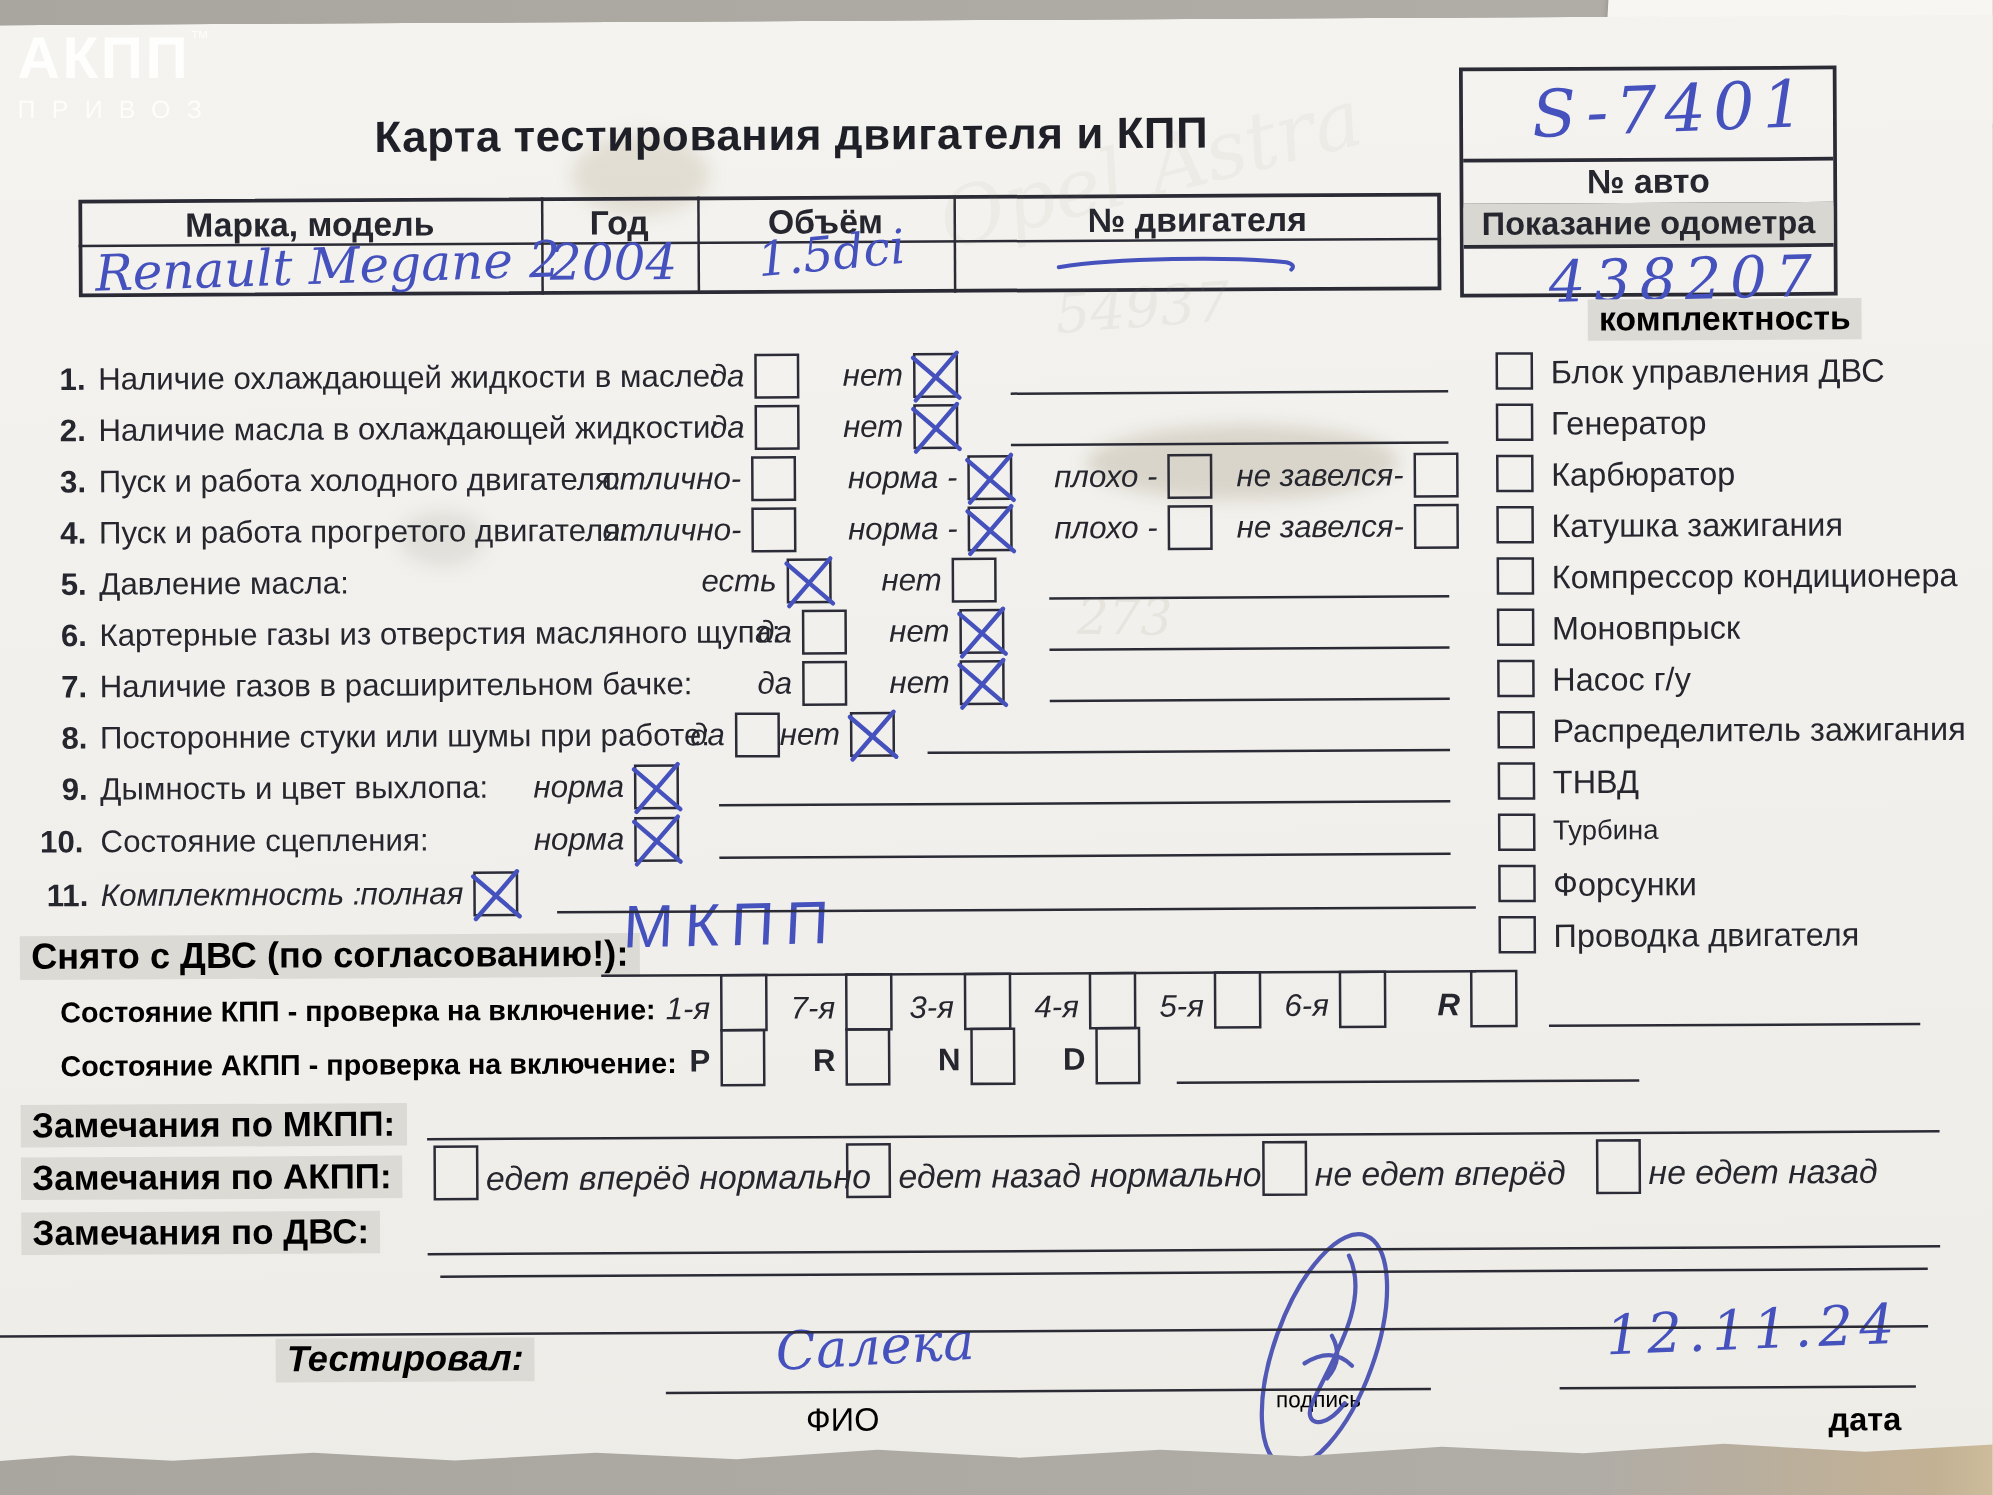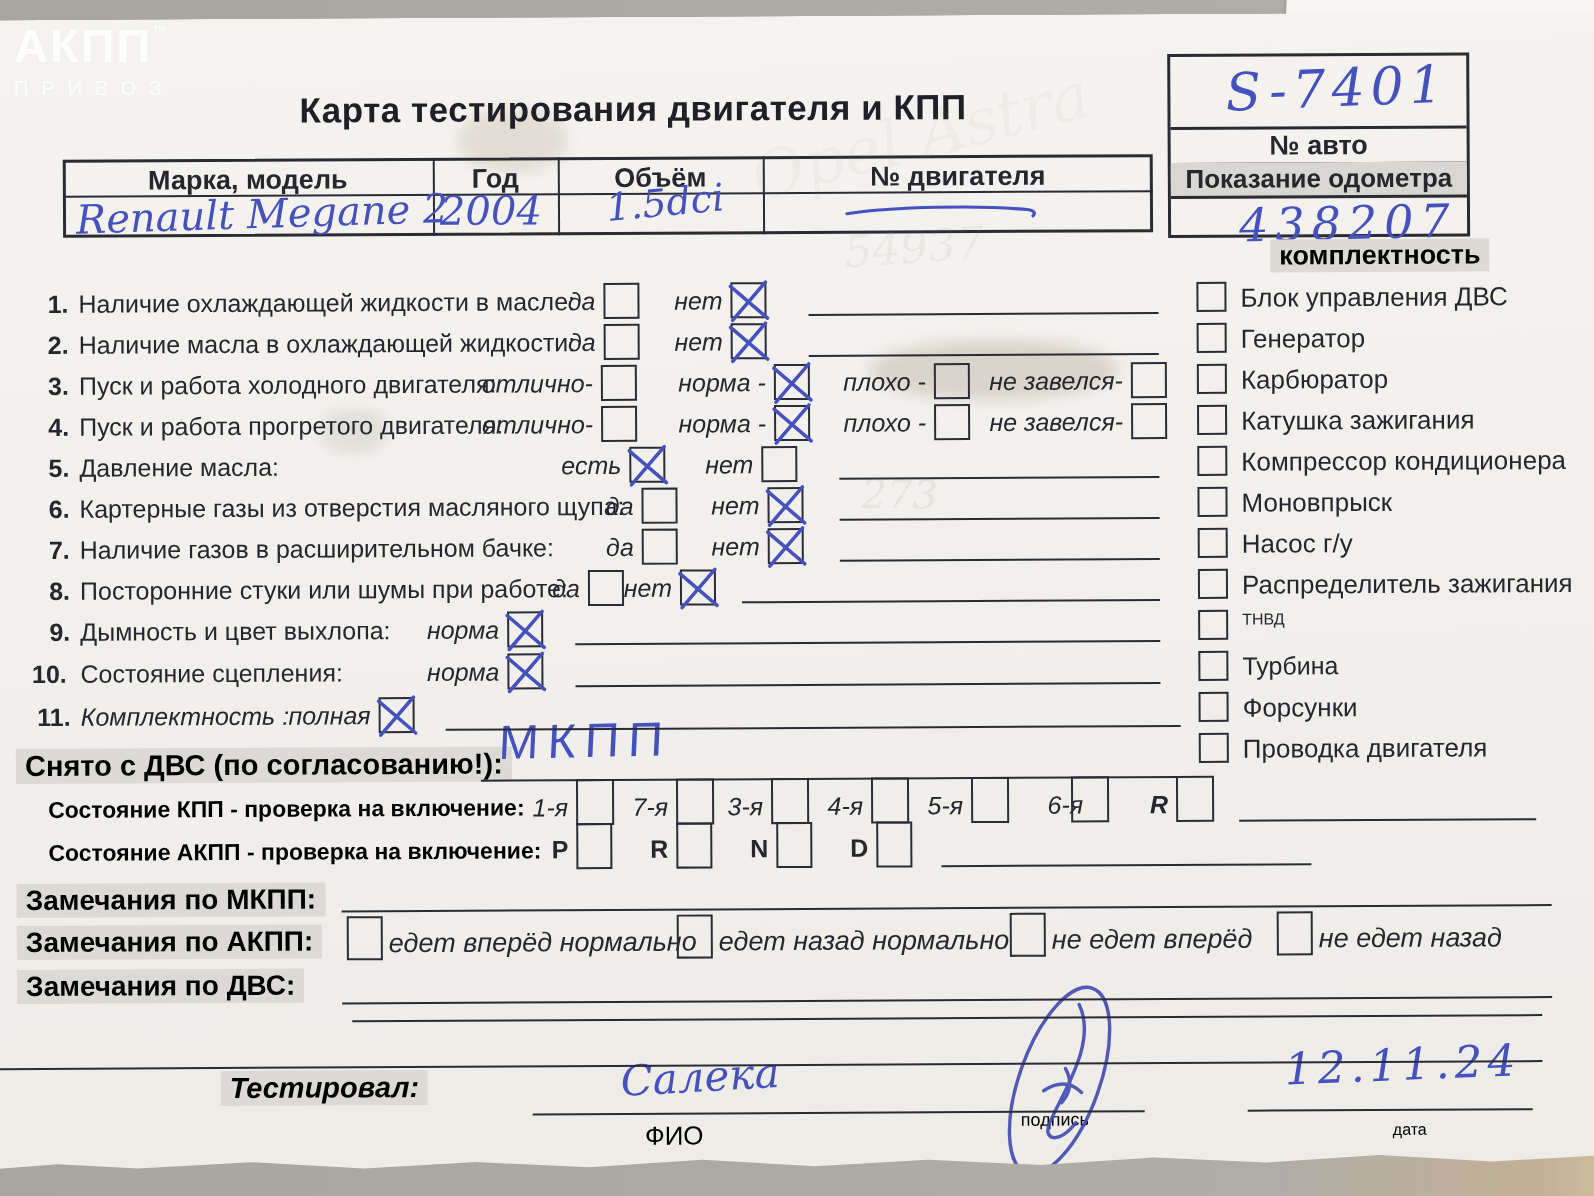--- a/index.html
+++ b/index.html
@@ -49,21 +49,21 @@
 
   #notes-mkpp{position:absolute;left:25px;top:864px;font-size:28px;font-weight:bold;}
   #notes-akpp{position:absolute;left:25px;top:906px;font-size:28px;font-weight:bold;}
   #notes-dvs{position:absolute;left:25px;top:950px;font-size:28px;font-weight:bold;}
 
   #tested-label{position:absolute;left:228px;top:1052px;font-size:29px;font-weight:bold;font-style:italic;}
   #fio-name{left:628px;top:1036px;font-size:42px;transform:rotate(-3deg);}
   #fio-label{position:absolute;left:652px;top:1104px;font-size:26px;}
   #sign-label{position:absolute;left:1028px;top:1095px;font-size:18px;}
   #date-value{left:1292px;top:1026px;font-size:44px;letter-spacing:5px;transform:rotate(-2deg);}
-  #date-label{position:absolute;left:1400px;top:1108px;font-size:16px;}
+  #date-label{position:absolute;left:1470px;top:1108px;font-size:26px;font-weight:bold;}
   #signature{position:absolute;left:955px;top:958px;}
 </style>
 </head>
 <body>
 
 <div id="scene">
   <div id="sheet2"></div>
   <div id="paper">
 
     <div class="stain" style="left:880px;top:325px;width:250px;height:60px;background:rgba(118,98,66,.20);"></div>
@@ -263,39 +263,39 @@
       <div class="lbl" style="left: 1252px; top: 392px; font-size: 26px;">Катушка зажигания</div>
       <div class="box" style="left: 1208px; top: 432px; width: 30px; height: 30px;"></div>
       <div class="lbl" style="left: 1252px; top: 433px; font-size: 26px;">Компрессор кондиционера</div>
       <div class="box" style="left: 1208px; top: 473px; width: 30px; height: 30px;"></div>
       <div class="lbl" style="left: 1252px; top: 474px; font-size: 26px;">Моновпрыск</div>
       <div class="box" style="left: 1208px; top: 514px; width: 30px; height: 30px;"></div>
       <div class="lbl" style="left: 1252px; top: 515px; font-size: 26px;">Насос г/у</div>
       <div class="box" style="left: 1208px; top: 555px; width: 30px; height: 30px;"></div>
       <div class="lbl" style="left: 1252px; top: 556px; font-size: 26px;">Распределитель зажигания</div>
       <div class="box" style="left: 1208px; top: 596px; width: 30px; height: 30px;"></div>
-      <div class="lbl" style="left: 1252px; top: 597px; font-size: 16px;">ТНВД</div>
+      <div class="lbl" style="left: 1252px; top: 597px; font-size: 26px;">ТНВД</div>
       <div class="box" style="left: 1208px; top: 637px; width: 30px; height: 30px;"></div>
-      <div class="lbl" style="left: 1252px; top: 638px; font-size: 25px;">Турбина</div>
+      <div class="lbl" style="left: 1252px; top: 638px; font-size: 22px;">Турбина</div>
       <div class="box" style="left: 1208px; top: 678px; width: 30px; height: 30px;"></div>
       <div class="lbl" style="left: 1252px; top: 679px; font-size: 26px;">Форсунки</div>
       <div class="box" style="left: 1208px; top: 719px; width: 30px; height: 30px;"></div>
       <div class="lbl" style="left: 1252px; top: 720px; font-size: 26px;">Проводка двигателя</div>
       <div class="hline" style="left: 490px; top: 762px; width: 700px;"></div>
       <div class="lbl it" style="left: 577px; top: 776px; transform: translateX(-100%);">1-я</div>
       <div class="box" style="left: 585px; top: 762px; width: 38px; height: 46px;"></div>
       <div class="lbl it" style="left: 677px; top: 776px; transform: translateX(-100%);">7-я</div>
       <div class="box" style="left: 685px; top: 762px; width: 38px; height: 46px;"></div>
       <div class="lbl it" style="left: 772px; top: 776px; transform: translateX(-100%);">3-я</div>
       <div class="box" style="left: 780px; top: 762px; width: 38px; height: 46px;"></div>
       <div class="lbl it" style="left: 872px; top: 776px; transform: translateX(-100%);">4-я</div>
       <div class="box" style="left: 880px; top: 762px; width: 38px; height: 46px;"></div>
       <div class="lbl it" style="left: 972px; top: 776px; transform: translateX(-100%);">5-я</div>
       <div class="box" style="left: 980px; top: 762px; width: 38px; height: 46px;"></div>
-      <div class="lbl it" style="left: 1072px; top: 776px; transform: translateX(-100%); margin-left: 20px;">6-я</div>
+      <div class="lbl it" style="left: 1072px; top: 776px; transform: translateX(-100%);">6-я</div>
       <div class="box" style="left: 1080px; top: 762px; width: 38px; height: 46px;"></div>
       <div class="lbl it bold" style="left: 1177px; top: 776px; transform: translateX(-100%);">R</div>
       <div class="box" style="left: 1185px; top: 762px; width: 38px; height: 46px;"></div>
       <div class="hline" style="left: 1248px; top: 806px; width: 297px;"></div>
       <div class="lbl bold" style="left: 577px; top: 818px; transform: translateX(-100%);">P</div>
       <div class="box" style="left: 585px; top: 806px; width: 36px; height: 46px;"></div>
       <div class="lbl bold" style="left: 677px; top: 818px; transform: translateX(-100%);">R</div>
       <div class="box" style="left: 685px; top: 806px; width: 36px; height: 46px;"></div>
       <div class="lbl bold" style="left: 777px; top: 818px; transform: translateX(-100%);">N</div>
       <div class="box" style="left: 785px; top: 806px; width: 36px; height: 46px;"></div>

